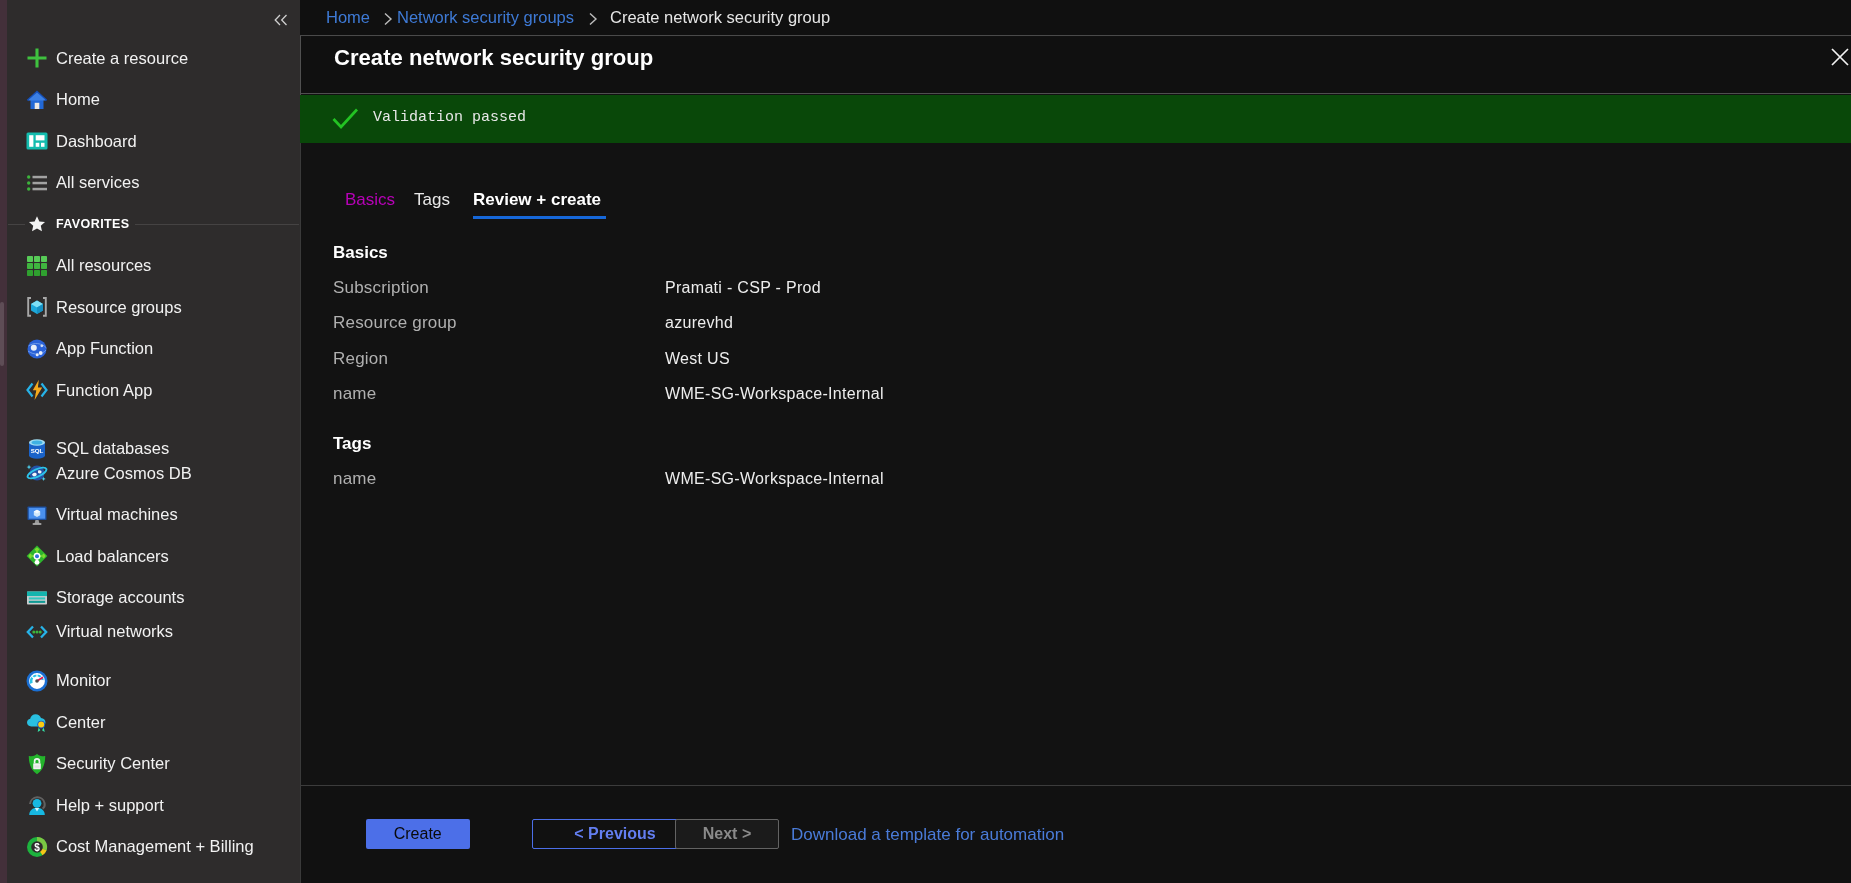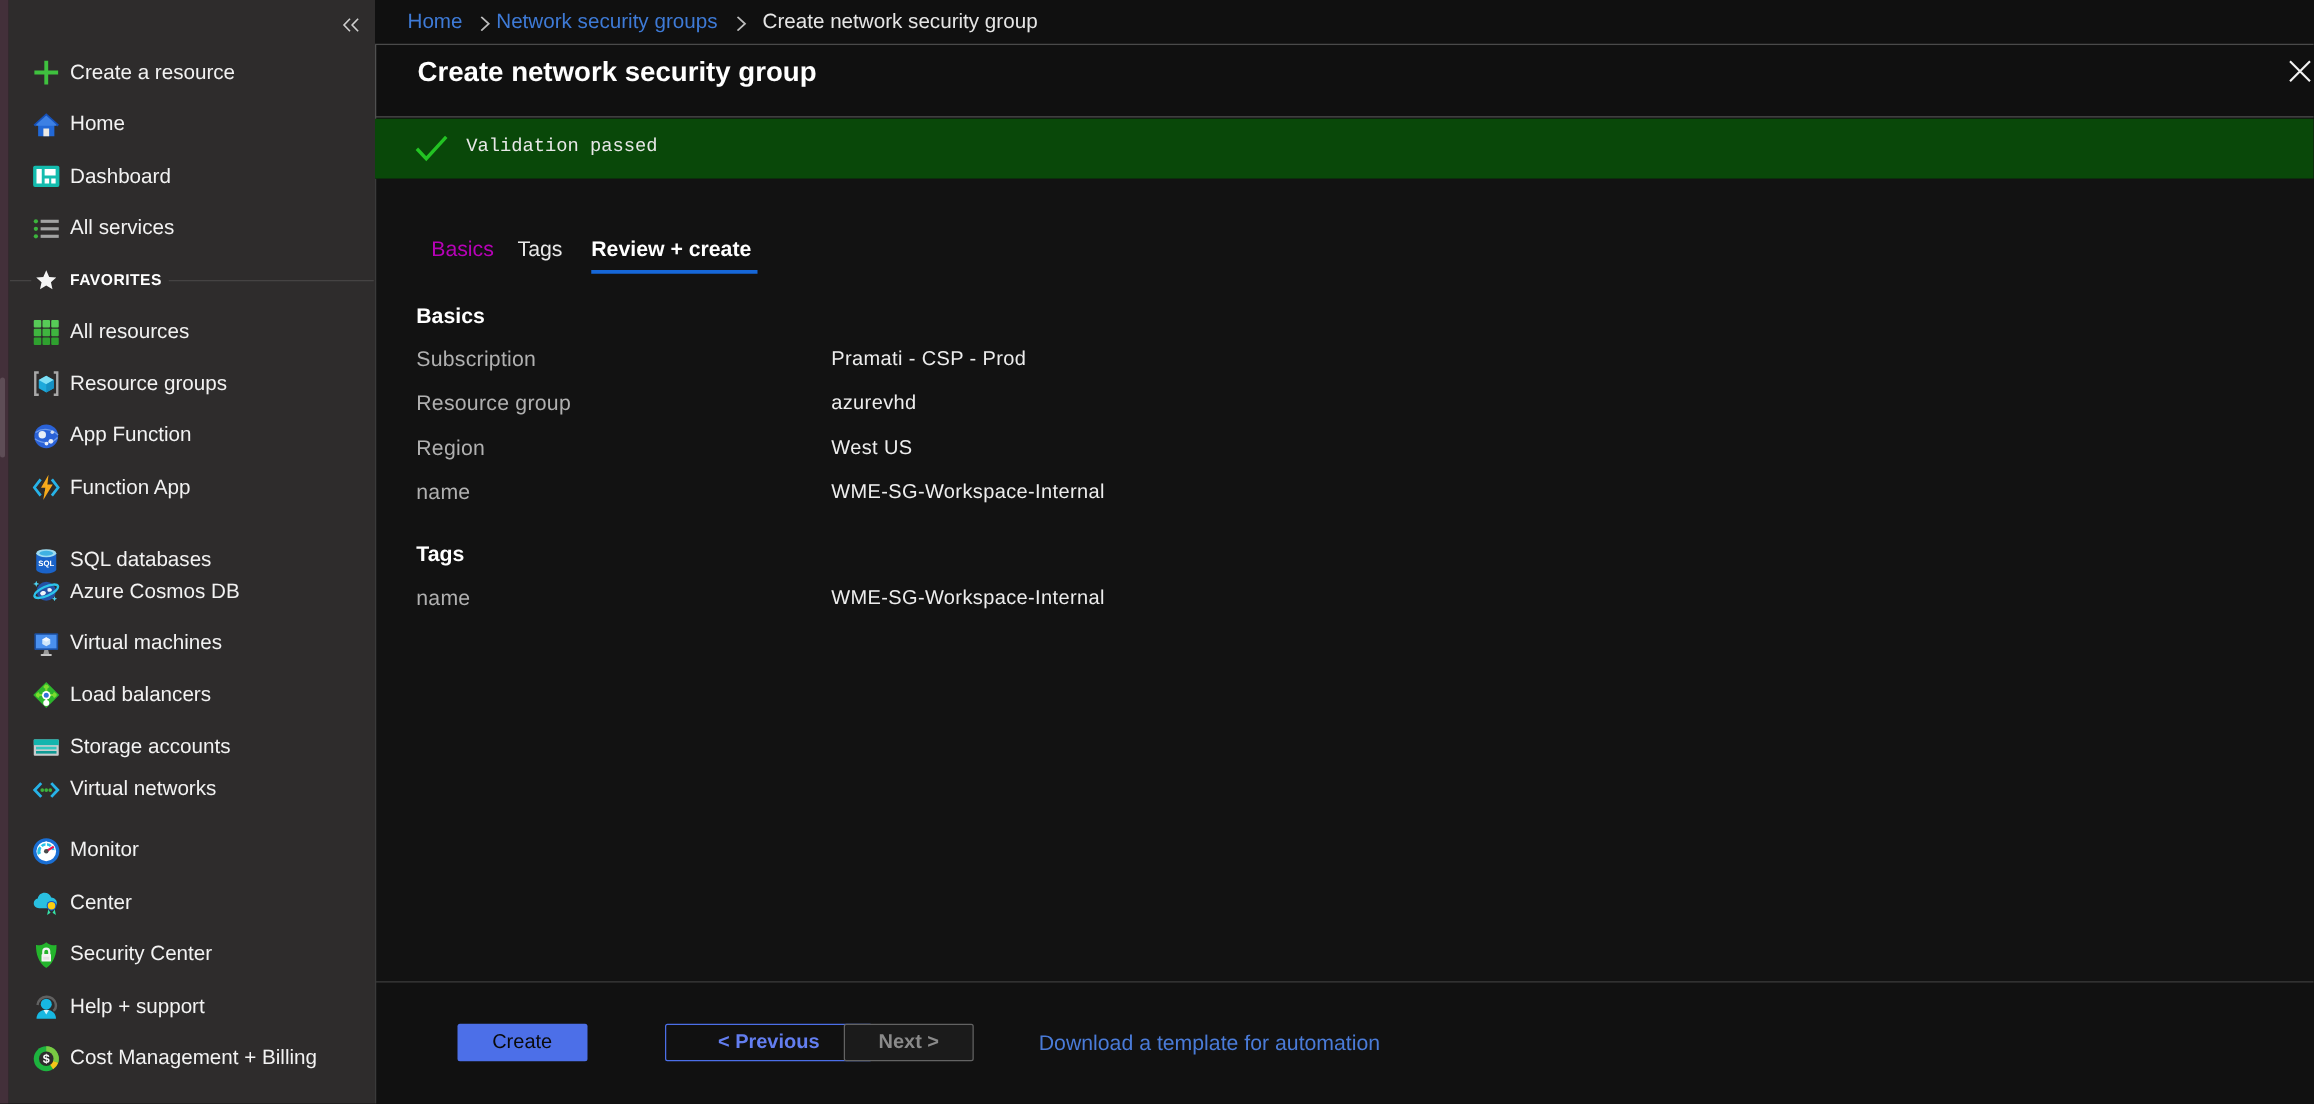--- a/index.html
+++ b/index.html
@@ -36,21 +36,21 @@
 
   .h2 { position:absolute; left:33px; color:#ffffff; font-size:17px; font-weight:bold; }
   .lbl { position:absolute; left:33px; color:#b0b0b0; font-size:17px; letter-spacing:0.2px; }
   .val { position:absolute; left:365px; color:#ededed; font-size:16px; letter-spacing:0.3px; }
 
   #footline { left:0; top:785px; width:1551px; height:1px; background:#3c3c3c; }
   .btn { position:absolute; top:819px; height:30px; font-size:16px; display:flex; align-items:center; justify-content:center; border-radius:2px; }
   #btn-create { left:33.5px; width:104.5px; background:#4c6fe8; color:#0a0a0a; font-weight:normal;margin-left:32px; }
   #btn-prev { left:232px; width:166px; background:transparent; border:1px solid #4c6fe8; color:#637ef0; font-weight:bold; }
   #btn-next { left:375px; width:104px; background:#1b1b1b; border:1px solid #636363; color:#8a8a8a; font-weight:bold; }
-  #dl-link { position:absolute; left:491px; top:825px; color:#4a7bd8; font-size:17px;margin-left:40px; }
+  #dl-link { position:absolute; left:491px; top:825px; color:#4a7bd8; font-size:17px; }
 
   #closex { position:absolute; left:1524px; top:41px; width:32px; height:32px; }
   .sep { position:absolute; top:13px; }
 </style>
 </head>
 <body>
 <div id="stage">
   <div id="strip" class="abs">
       <div id="strip-thumb" class="abs"></div>
     </div>

